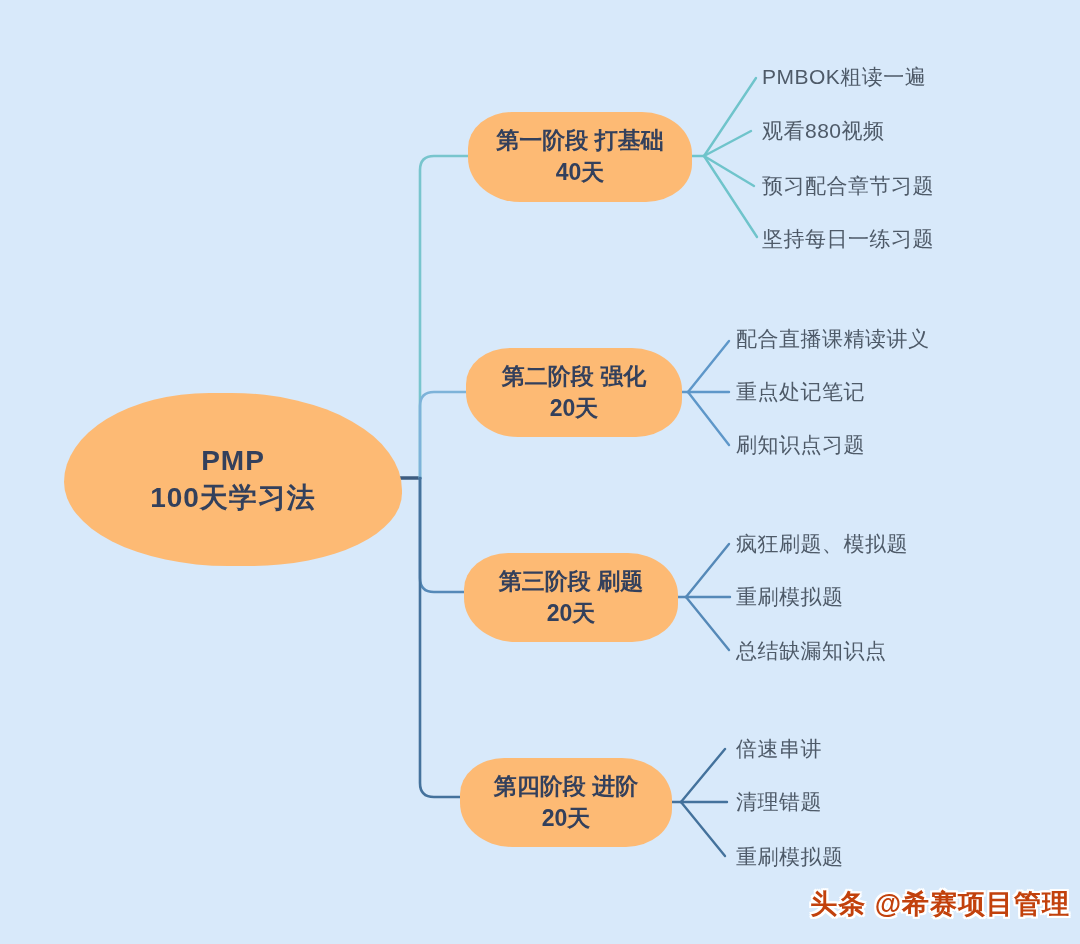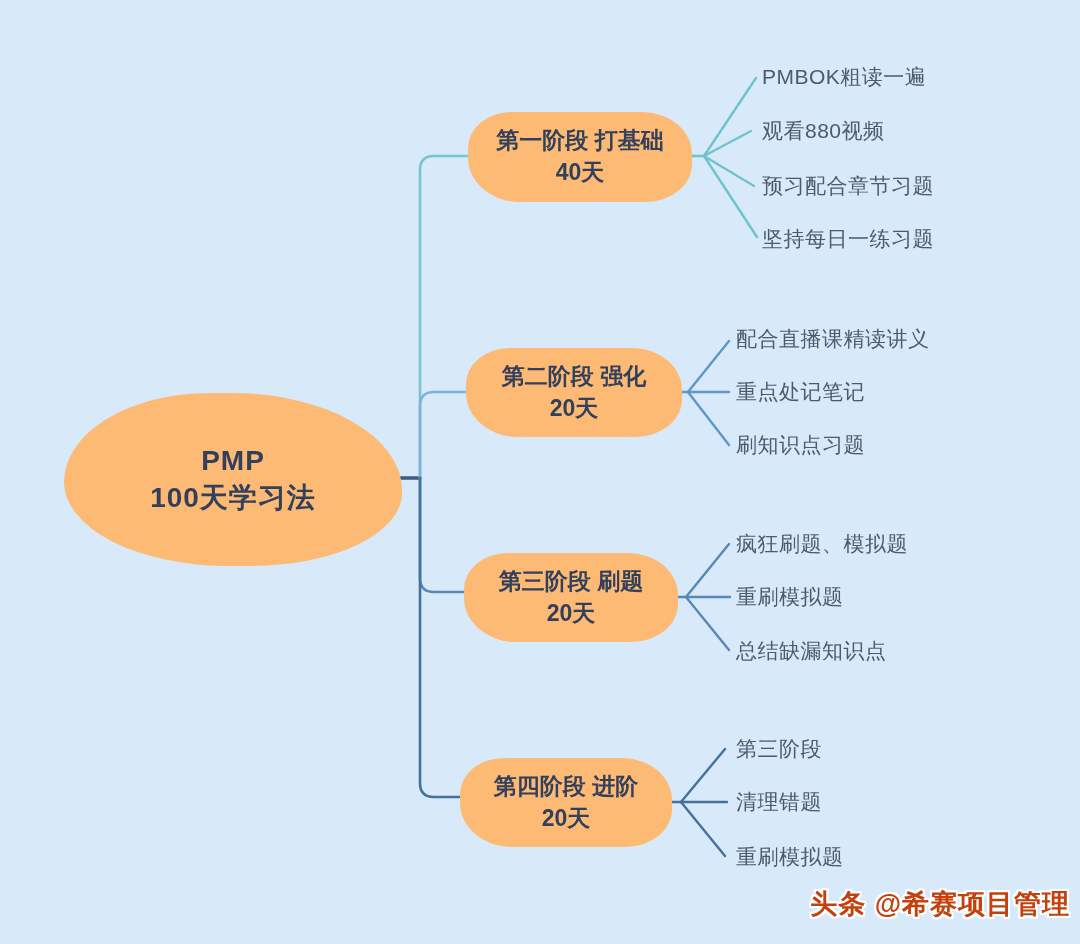--- a/index.html
+++ b/index.html
@@ -140,19 +140,19 @@
   <div class="leaf" style="left:762px; top:239px;">坚持每日一练习题</div>
 
   <div class="leaf" style="left:736px; top:339px;">配合直播课精读讲义</div>
   <div class="leaf" style="left:736px; top:392px;">重点处记笔记</div>
   <div class="leaf" style="left:736px; top:445px;">刷知识点习题</div>
 
   <div class="leaf" style="left:736px; top:544px;">疯狂刷题、模拟题</div>
   <div class="leaf" style="left:736px; top:597px;">重刷模拟题</div>
   <div class="leaf" style="left:736px; top:651px;">总结缺漏知识点</div>
 
-  <div class="leaf" style="left:736px; top:749px;">第三阶段</div>
+  <div class="leaf" style="left:736px; top:749px;">倍速串讲</div>
   <div class="leaf" style="left:736px; top:802px;">清理错题</div>
   <div class="leaf" style="left:736px; top:857px;">重刷模拟题</div>
 
   <div class="watermark">头条 @希赛项目管理</div>
 
 </div>
 
 </body></html>

